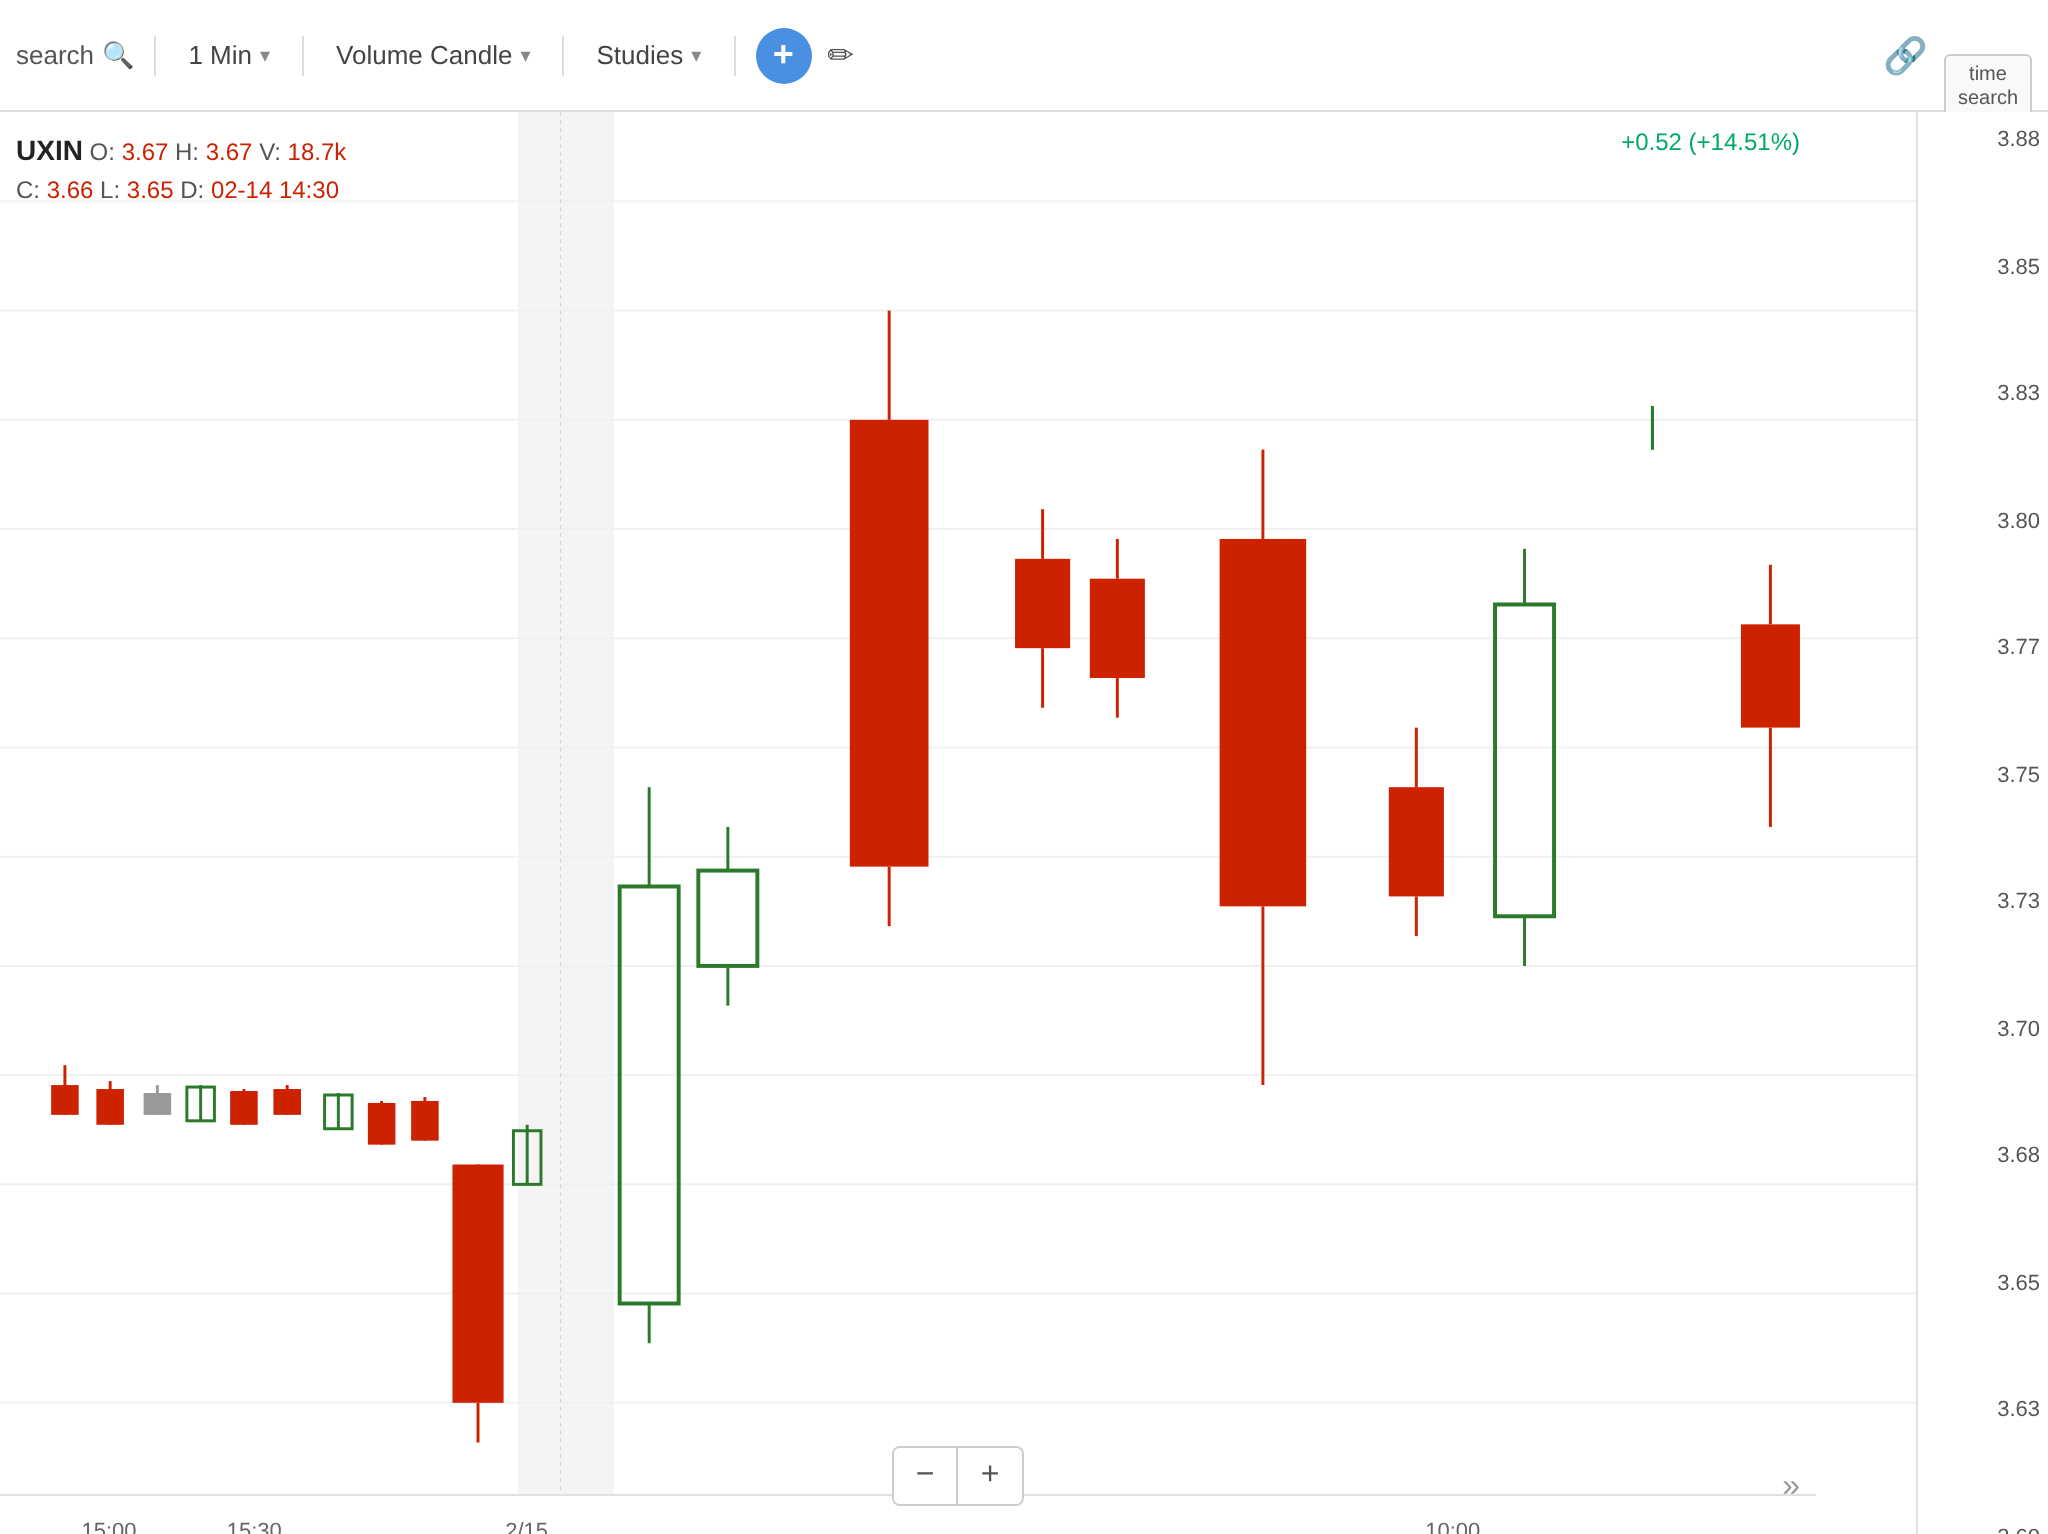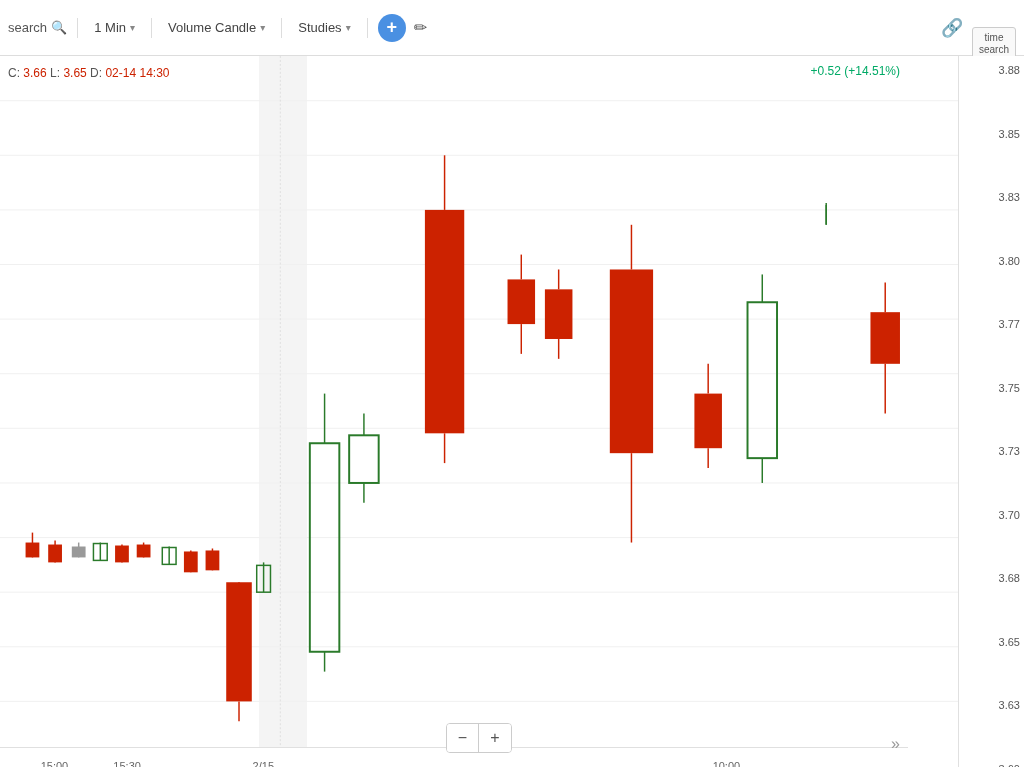--- a/index.html
+++ b/index.html
@@ -261,20 +261,29 @@
       <span>search</span>
     </div>
   </div>
 </div>
 
 <div id="chart-container">
   <div id="chart-main">
 
     <div id="ohlc-info">
       <div>
+        <span class="ticker-name">UXIN</span>
+        <span class="ohlc-label"> O: </span>
+        <span class="ohlc-line">3.67</span>
+        <span class="ohlc-label"> H: </span>
+        <span class="ohlc-line">3.67</span>
+        <span class="ohlc-label"> V: </span>
+        <span class="ohlc-line">18.7k</span>
+      </div>
+      <div>
         <span class="ohlc-label"> C: </span>
         <span class="ohlc-line">3.66</span>
         <span class="ohlc-label"> L: </span>
         <span class="ohlc-line">3.65</span>
         <span class="ohlc-label"> D: </span>
         <span class="ohlc-line">02-14 14:30</span>
       </div>
     </div>
 
     <div id="change-info">

